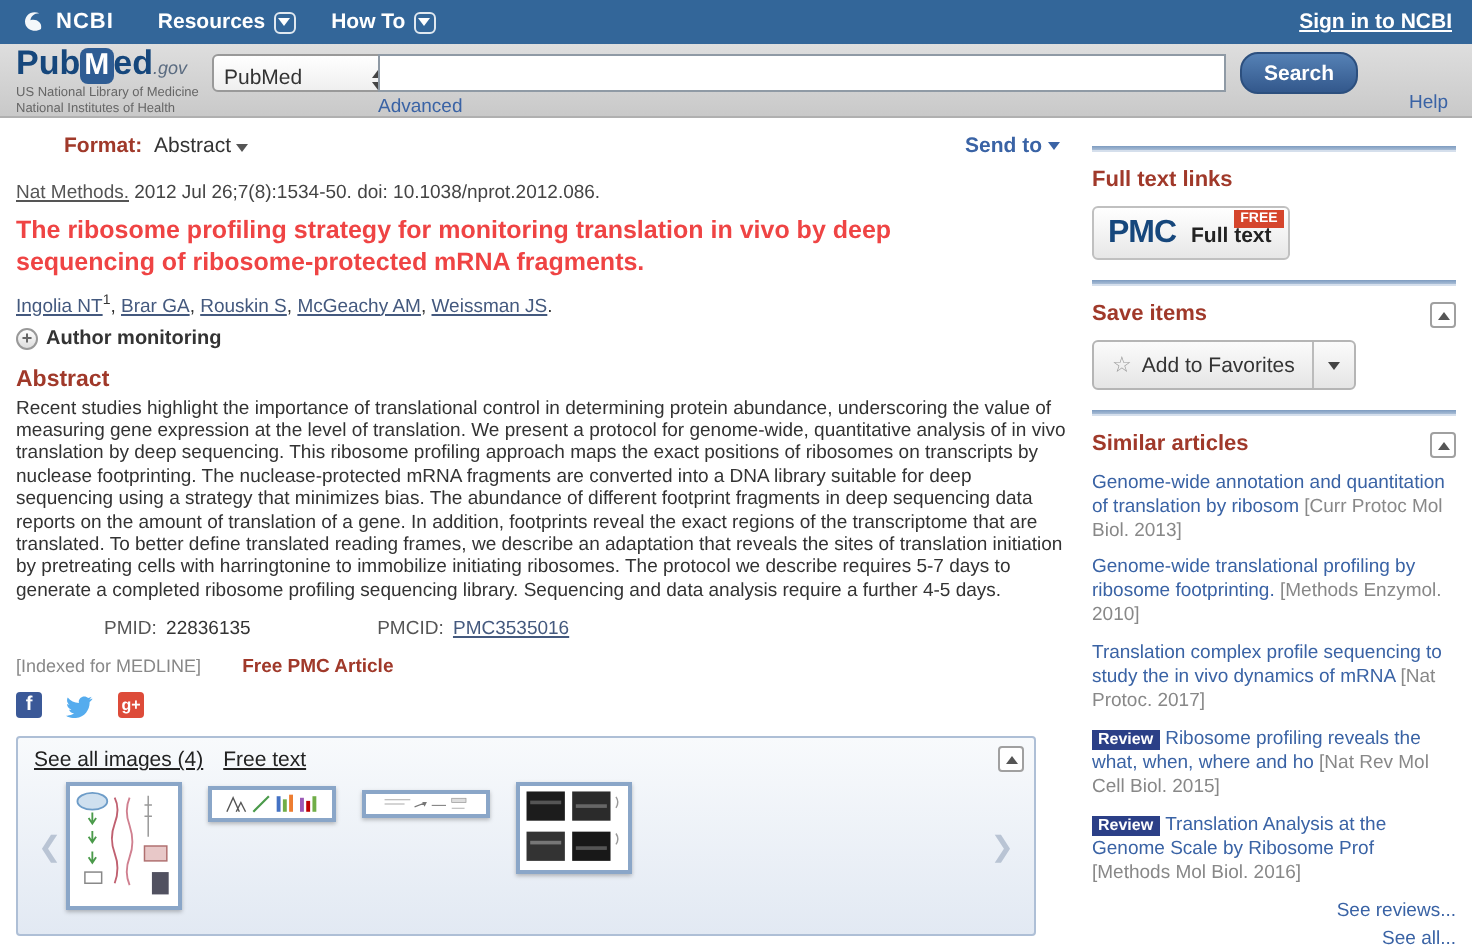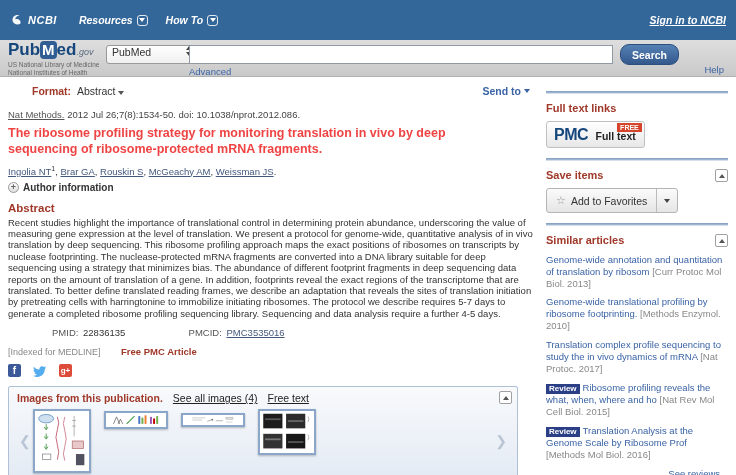--- a/index.html
+++ b/index.html
@@ -1,21 +1,21 @@
 <!DOCTYPE html>
 <html><head>
 <meta charset="utf-8">
 <style>
   * { box-sizing: border-box; margin: 0; padding: 0; }
   html,body { width:736px; height:475px; overflow:hidden; background:#fff;
     font-family:"Liberation Sans", sans-serif; color:#333; }
 
   
-  .topbar { height:40px; background:#336699; display:flex; align-items:center;
-    padding:0 10px; color:#fff;font-style:italic; }
+  .topbar { height:22px; background:#336699; display:flex; align-items:center;
+    padding:0 10px; color:#fff; }
   .ncbi-logo { display:flex; align-items:center; gap:4px; margin-right:22px; }
   .ncbi-logo svg { display:block; }
   .ncbi-logo .brand { font-size:11px; font-weight:bold; letter-spacing:.5px; }
   .topnav { display:flex; align-items:center; gap:18px; flex:1; }
   .topnav-item { display:flex; align-items:center; gap:4px; font-size:10.5px;
     font-weight:bold; color:#fff; cursor:pointer; }
   .chev-box { width:11px; height:11px; border:1px solid rgba(255,255,255,.85);
     border-radius:3px; display:inline-flex; align-items:center; justify-content:center; }
   .tri-down { width:0; height:0; border-left:3px solid transparent;
     border-right:3px solid transparent; border-top:4px solid currentColor;
@@ -31,21 +31,21 @@
     border-bottom:1px solid #b0b0b0; position:relative;padding-left:36px; }
   .pm-logo { position:absolute; left:8px; top:1px; line-height:1; }
   .pm-logo .pub,.pm-logo .ed { font-size:17px; font-weight:bold; color:#16477c; }
   .pm-logo .mbox { background:#2f5d94; color:#fff; font-size:15px; font-weight:bold;
     border-radius:4px; padding:0 2px 1px; }
   .pm-logo .gov { font-size:9px; font-style:italic; color:#5a6b80; }
   .org { position:absolute; left:8px; top:21px; font-size:6.5px; color:#666;
     line-height:1.2; }
   .db-select { position:absolute; left:106px; top:5px; width:92px; height:19px;
     background:linear-gradient(#fff,#efefef); border:1px solid #999; border-radius:3px;
-    display:flex; align-items:flex-start; justify-content:space-between; padding:0 5px;
+    display:flex; align-items:flex-end; justify-content:space-between; padding:0 5px;
     font-size:10.5px; cursor:pointer; }
   .sel-arrows { display:flex; flex-direction:column; gap:2px; }
   .sel-arrows .u { width:0;height:0;border-left:3px solid transparent;
     border-right:3px solid transparent;border-bottom:4px solid #444; }
   .sel-arrows .d { width:0;height:0;border-left:3px solid transparent;
     border-right:3px solid transparent;border-top:4px solid #444; }
   .search-input { position:absolute; left:189px; top:5px; width:424px; height:19px;
     border:1px solid #8f9aa5; background:#fff; font-size:11px; padding:0 4px; }
   .search-btn { position:absolute; left:620px; top:4px; height:21px; padding:0 11px;
     background:linear-gradient(#5581b5,#33588c); border:1px solid #2c4f7e;
@@ -218,21 +218,21 @@
     </div>
 
     <h1 class="title">The ribosome profiling strategy for monitoring translation in vivo by deep sequencing of ribosome-protected mRNA fragments.</h1>
 
     <div class="authors">
       <span class="au">Ingolia NT</span><sup>1</sup><span>, </span><span class="au">Brar GA</span><span>, </span><span class="au">Rouskin S</span><span>, </span><span class="au">McGeachy AM</span><span>, </span><span class="au">Weissman JS</span><span>.</span>
     </div>
 
     <div class="authinfo">
       <span class="plus-circle">+</span>
-      <span>Author information</span>
+      <span>Author monitoring</span>
     </div>
 
     <h2 class="abs-head">Abstract</h2>
     <p class="abs-text">Recent studies highlight the importance of translational control in determining protein abundance, underscoring the value of measuring gene expression at the level of translation. We present a protocol for genome-wide, quantitative analysis of in vivo translation by deep sequencing. This ribosome profiling approach maps the exact positions of ribosomes on transcripts by nuclease footprinting. The nuclease-protected mRNA fragments are converted into a DNA library suitable for deep sequencing using a strategy that minimizes bias. The abundance of different footprint fragments in deep sequencing data reports on the amount of translation of a gene. In addition, footprints reveal the exact regions of the transcriptome that are translated. To better define translated reading frames, we describe an adaptation that reveals the sites of translation initiation by pretreating cells with harringtonine to immobilize initiating ribosomes. The protocol we describe requires 5-7 days to generate a completed ribosome profiling sequencing library. Sequencing and data analysis require a further 4-5 days.</p>
 
     <div class="ids-row">
       <span class="lbl">PMID:</span>
       <span class="val">22836135</span>
       <span class="gap"></span>
       <span class="lbl">PMCID:</span>
@@ -249,21 +249,20 @@
       <span class="icon-tw">
         <svg width="14" height="12" viewBox="0 0 16 13">
           <path d="M15 2.2c-.5.3-1.1.5-1.7.6.6-.4 1-1 1.3-1.6-.6.3-1.2.6-1.9.7C12.1 1.3 11.3 1 10.4 1 8.7 1 7.3 2.4 7.3 4.1c0 .2 0 .5.1.7C4.8 4.7 2.5 3.5 1 1.6c-.3.5-.4 1-.4 1.6 0 1.1.5 2 1.4 2.6-.5 0-1-.2-1.4-.4 0 1.5 1.1 2.8 2.5 3.1-.3.1-.5.1-.8.1-.2 0-.4 0-.6-.1.4 1.2 1.5 2.1 2.9 2.2-1.1.8-2.4 1.3-3.9 1.3H0c1.4.9 3 1.4 4.7 1.4 5.7 0 8.8-4.7 8.8-8.8v-.4c.6-.4 1.1-1 1.5-1.6z" fill="#55acee"></path>
         </svg>
       </span>
       <span class="icon-gp">g+</span>
     </div>
 
     <div class="img-panel">
       <div class="img-head">
-        <span class="h">Images from this publication.</span>
         <span class="lnk">See all images (4)</span>
         <span class="lnk">Free text</span>
       </div>
       <span class="collapse-btn">
           <span class="tri-up"></span>
         </span>
       <div class="strip">
         <span class="strip-chev left">❮</span>
         <span class="strip-chev right">❯</span>
         <div class="thumbs">

